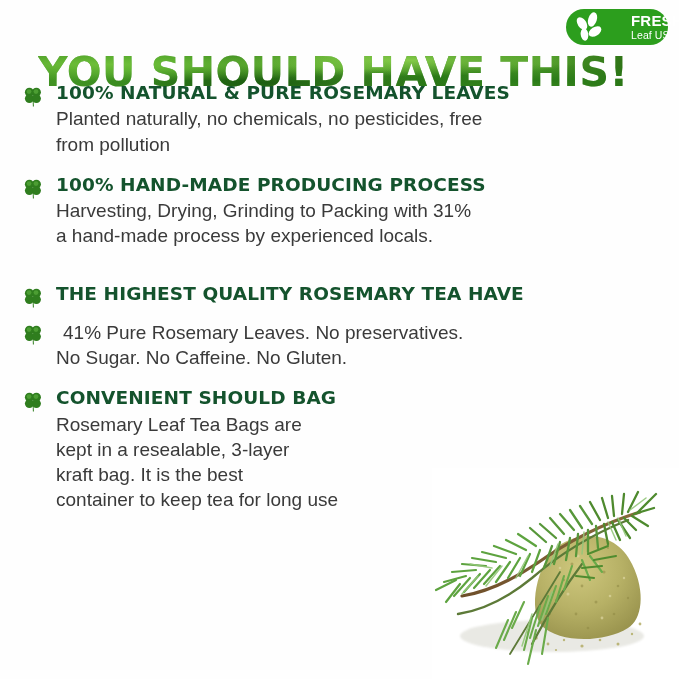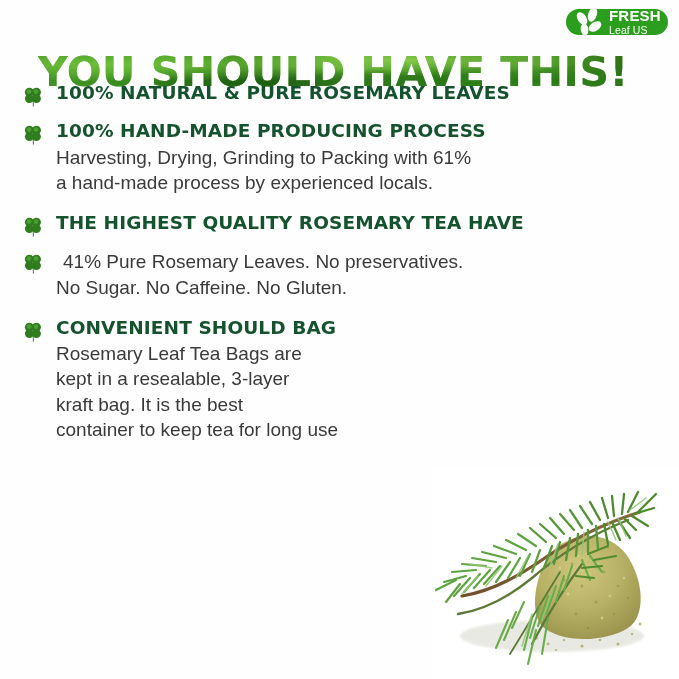--- a/index.html
+++ b/index.html
@@ -9,26 +9,27 @@
     font-family:"Liberation Sans", sans-serif;
     overflow:hidden;
     position:relative;
     -webkit-font-smoothing:antialiased;
   }
 
   
   .logo{
     position:absolute;
     top:9px; left:566px;
-    width:102px; height:26px;
+    width:102px; height:36px;
     background:#2c9e1d;
     border-radius:20px;
     display:flex;align-items:center;
     box-sizing:border-box;
     padding-left:7px;
+    gap:22px;
   }
   .logo-mark{
     width:33px;height:32px;position:relative;flex:0 0 auto;
   }
   .logo-text{
     display:flex;flex-direction:column;justify-content:center;
     margin-left:3px;line-height:1;
   }
   .logo-fresh{
     color:#ffffff;font-size:15px;font-weight:bold;letter-spacing:.2px;
@@ -91,21 +92,21 @@
     font-family:"Liberation Sans", sans-serif;
     margin:0;
     max-width:560px;
     white-space:pre-line;
   }
   .feature-body.indent{ text-indent:7px; }
   .feature-body.narrow{ max-width:330px; }
 
   
   .f0{margin-bottom:17px;}
-  .f1{margin-bottom:17px;}
+  .f1{margin-bottom:34px;}
   .f2{margin-bottom:16px;}
   .f3{margin-bottom:17px;}
   .f4{margin-bottom:0;}
 
   
   .photo{
     position:absolute;
     left:432px; top:468px;
     width:247px; height:211px;
     overflow:hidden;
@@ -146,40 +147,42 @@
           <circle cx="14.4" cy="13.6" r="4.5"></circle>
         </g>
         <g fill="#4c9e33">
           <circle cx="7.0" cy="6.6" r="2.4"></circle>
           <circle cx="14.0" cy="6.6" r="2.4"></circle>
         </g>
         <path d="M10.6 13 L10.9 21.5 L11.9 21.5 L11.4 13 Z" fill="#2f7d1e"></path>
       </svg>
     </span>
     <div class="feature-title">100% NATURAL &amp; PURE ROSEMARY LEAVES</div>
+    <div class="feature-body">Planted naturally, no chemicals, no pesticides, free
+from pollution</div>
   </div>
 
   <div class="feature f1">
     <span class="clover">
       <svg viewBox="0 0 22 22" aria-hidden="true">
         <g fill="#2f7d1e">
           <circle cx="7.4" cy="7.2" r="4.5"></circle>
           <circle cx="14.4" cy="7.2" r="4.5"></circle>
           <circle cx="7.4" cy="13.6" r="4.5"></circle>
           <circle cx="14.4" cy="13.6" r="4.5"></circle>
         </g>
         <g fill="#4c9e33">
           <circle cx="7.0" cy="6.6" r="2.4"></circle>
           <circle cx="14.0" cy="6.6" r="2.4"></circle>
         </g>
         <path d="M10.6 13 L10.9 21.5 L11.9 21.5 L11.4 13 Z" fill="#2f7d1e"></path>
       </svg>
     </span>
     <div class="feature-title">100% HAND-MADE PRODUCING PROCESS</div>
-    <div class="feature-body">Harvesting, Drying, Grinding to Packing with 61%
+    <div class="feature-body">Harvesting, Drying, Grinding to Packing with 31%
 a hand-made process by experienced locals.</div>
   </div>
 
   <div class="feature f2">
     <span class="clover">
       <svg viewBox="0 0 22 22" aria-hidden="true">
         <g fill="#2f7d1e">
           <circle cx="7.4" cy="7.2" r="4.5"></circle>
           <circle cx="14.4" cy="7.2" r="4.5"></circle>
           <circle cx="7.4" cy="13.6" r="4.5"></circle>

